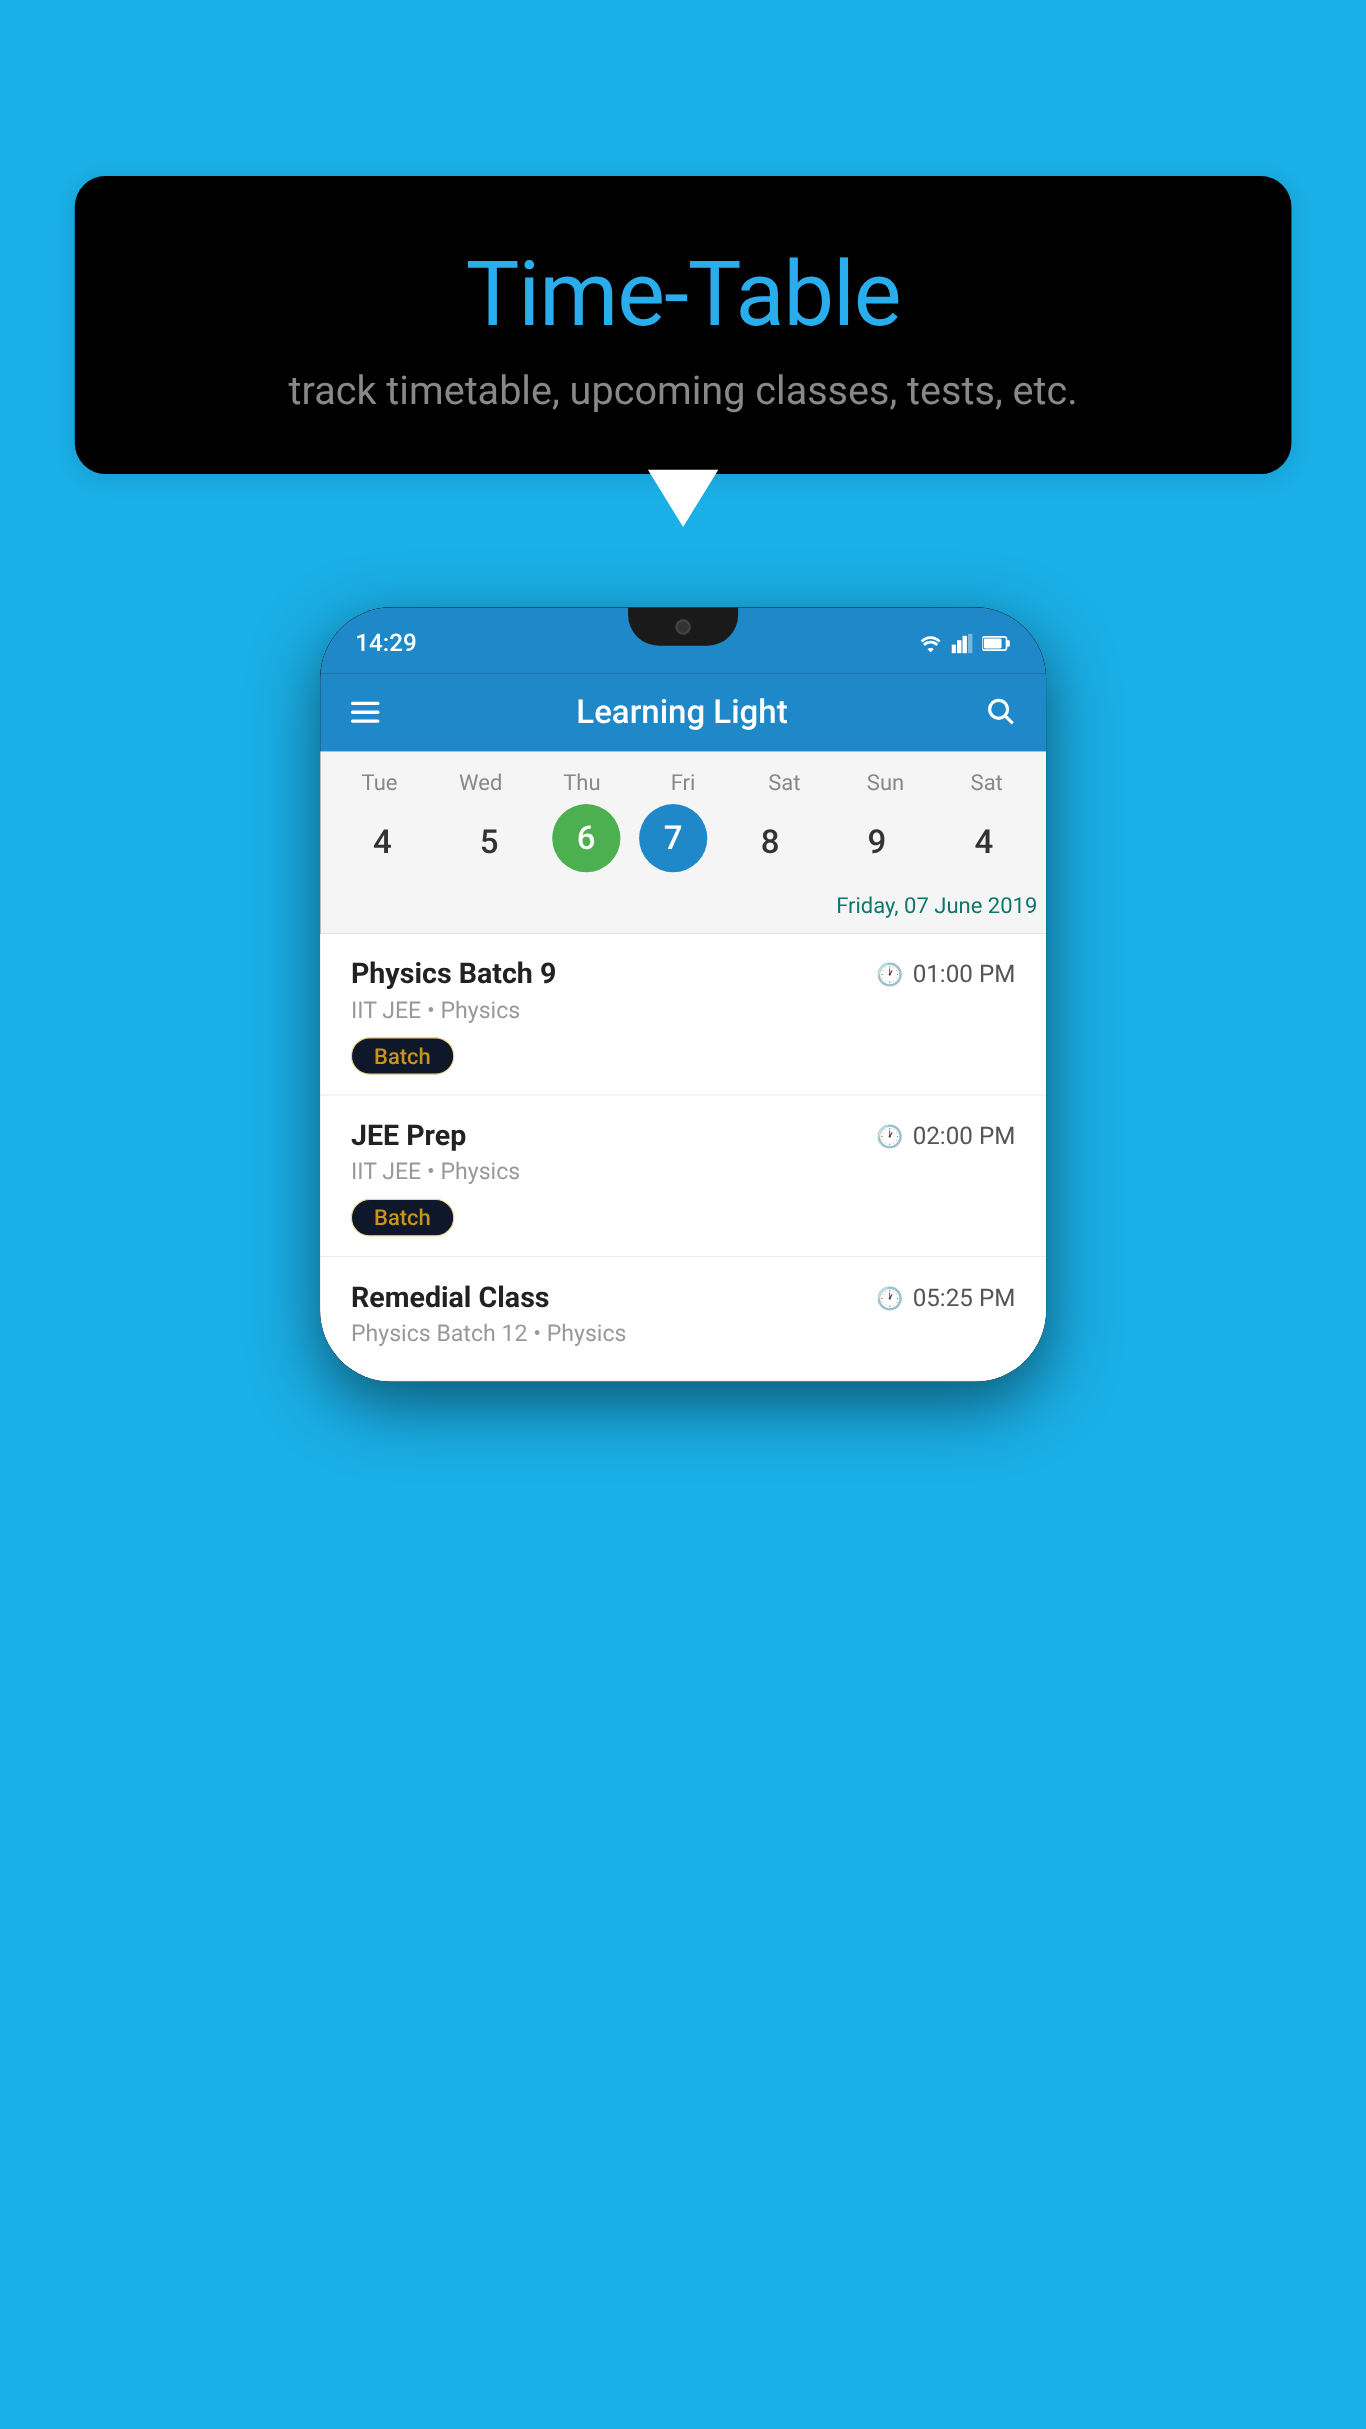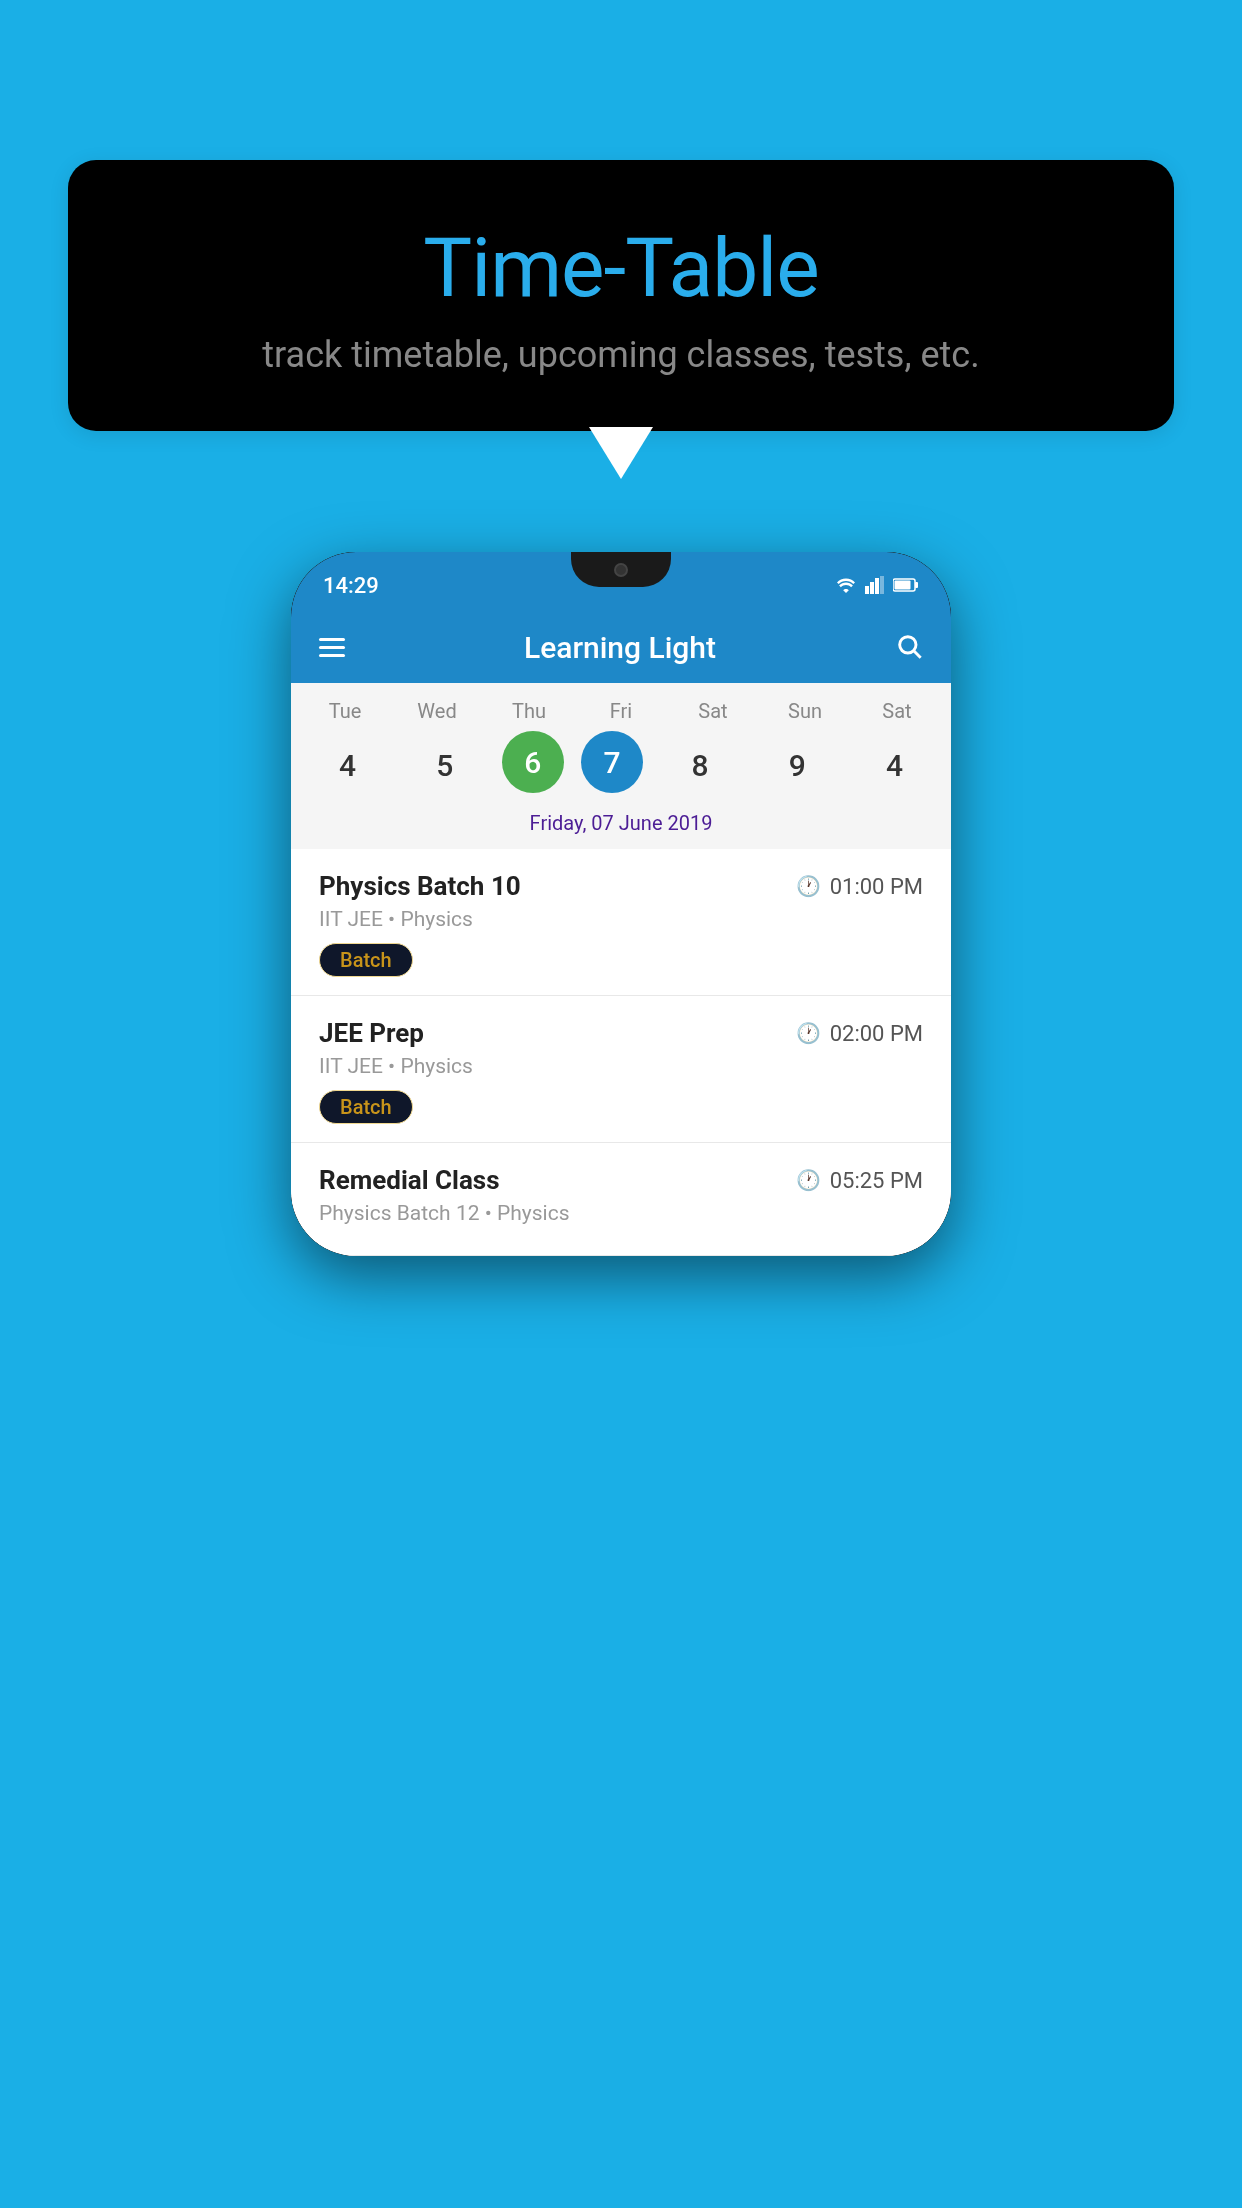--- a/index.html
+++ b/index.html
@@ -211,23 +211,23 @@
 
     .date-cell.selected {
       background: #1e88c8;
       color: white;
       border-radius: 50%;
       width: 62px;
       height: 62px;
     }
 
     .selected-date-label {
-      text-align: center;
+      text-align: right;
       font-size: 20px;
-      color: #4c1d95;
+      color: #0f766e;
       padding-bottom: 14px;
     }
 
     
     .classes-list {
       background: white;
     }
 
     .class-item {
       background: white;
@@ -364,21 +364,21 @@
           <div class="date-cell">9</div>
           <div class="date-cell">4</div>
         </div>
         <div class="selected-date-label">Friday, 07 June 2019</div>
       </div>
 
       <div class="classes-list">
 
         <div class="class-item">
           <div class="class-item-header">
-            <div class="class-name">Physics Batch 10</div>
+            <div class="class-name">Physics Batch 9</div>
             <div class="class-time">
               <span class="clock-icon">🕐</span>
               <span>01:00 PM</span>
             </div>
           </div>
           <div class="class-meta">IIT JEE • Physics</div>
           <div class="batch-badge">Batch</div>
         </div>
 
         <div class="class-item">

